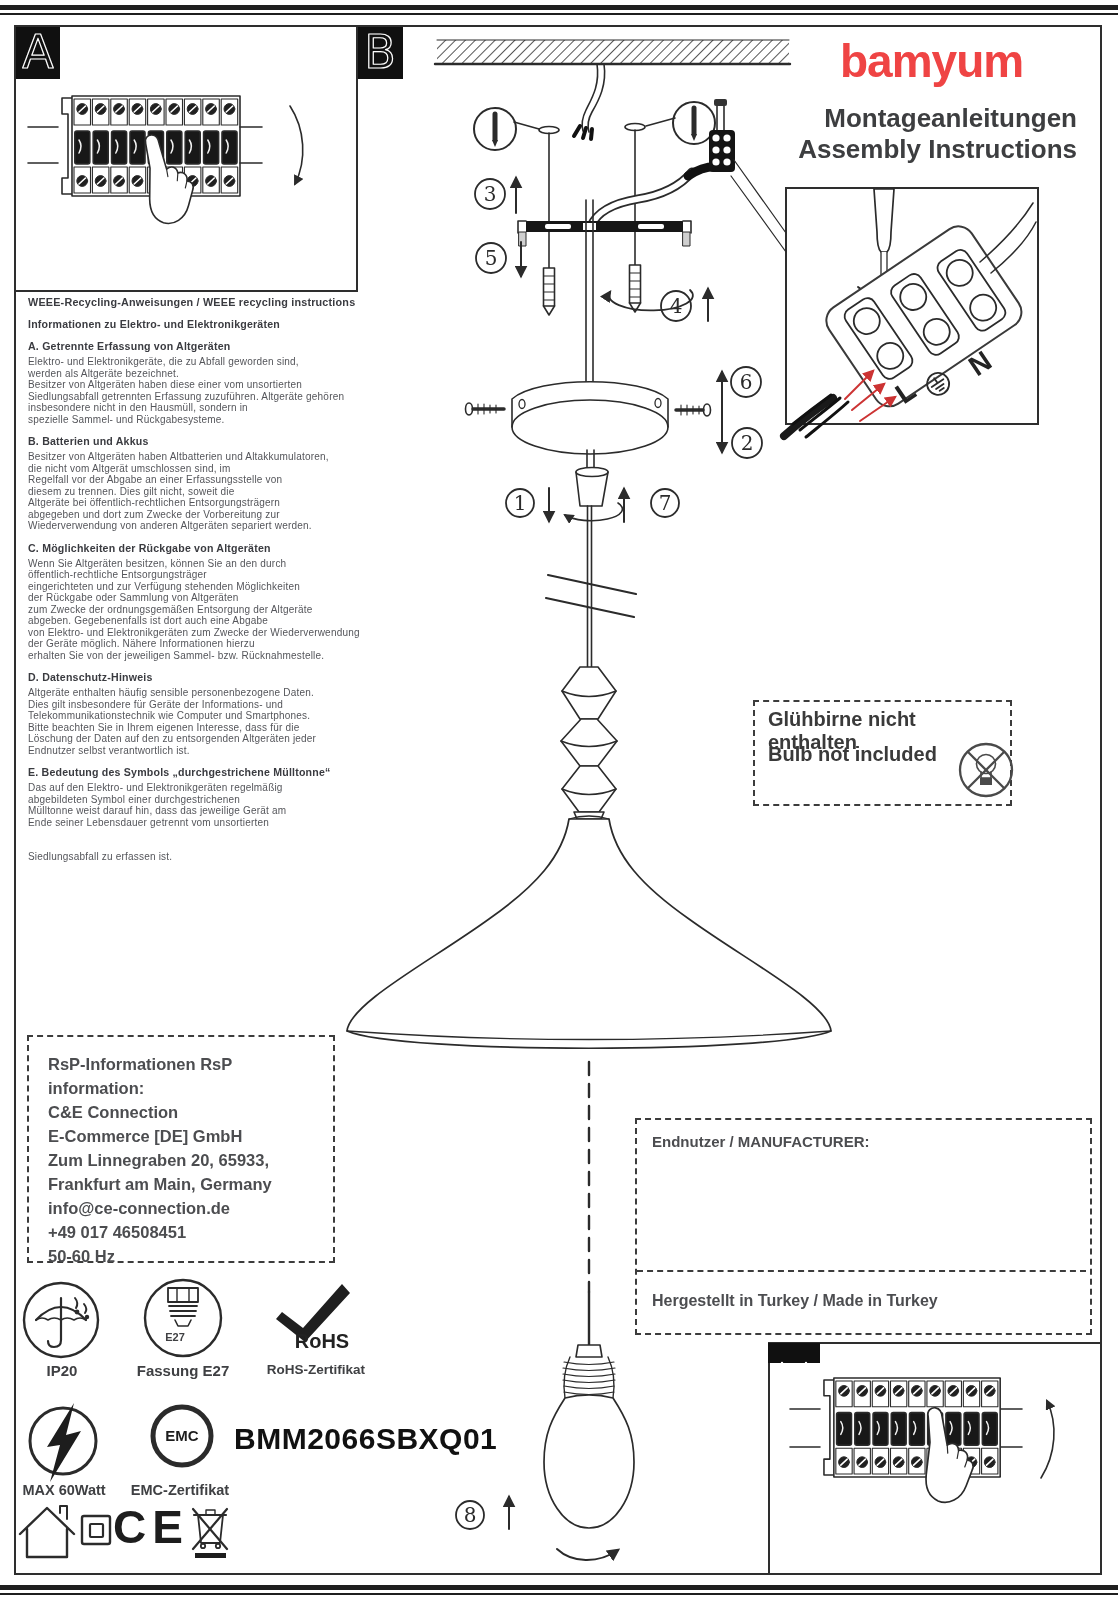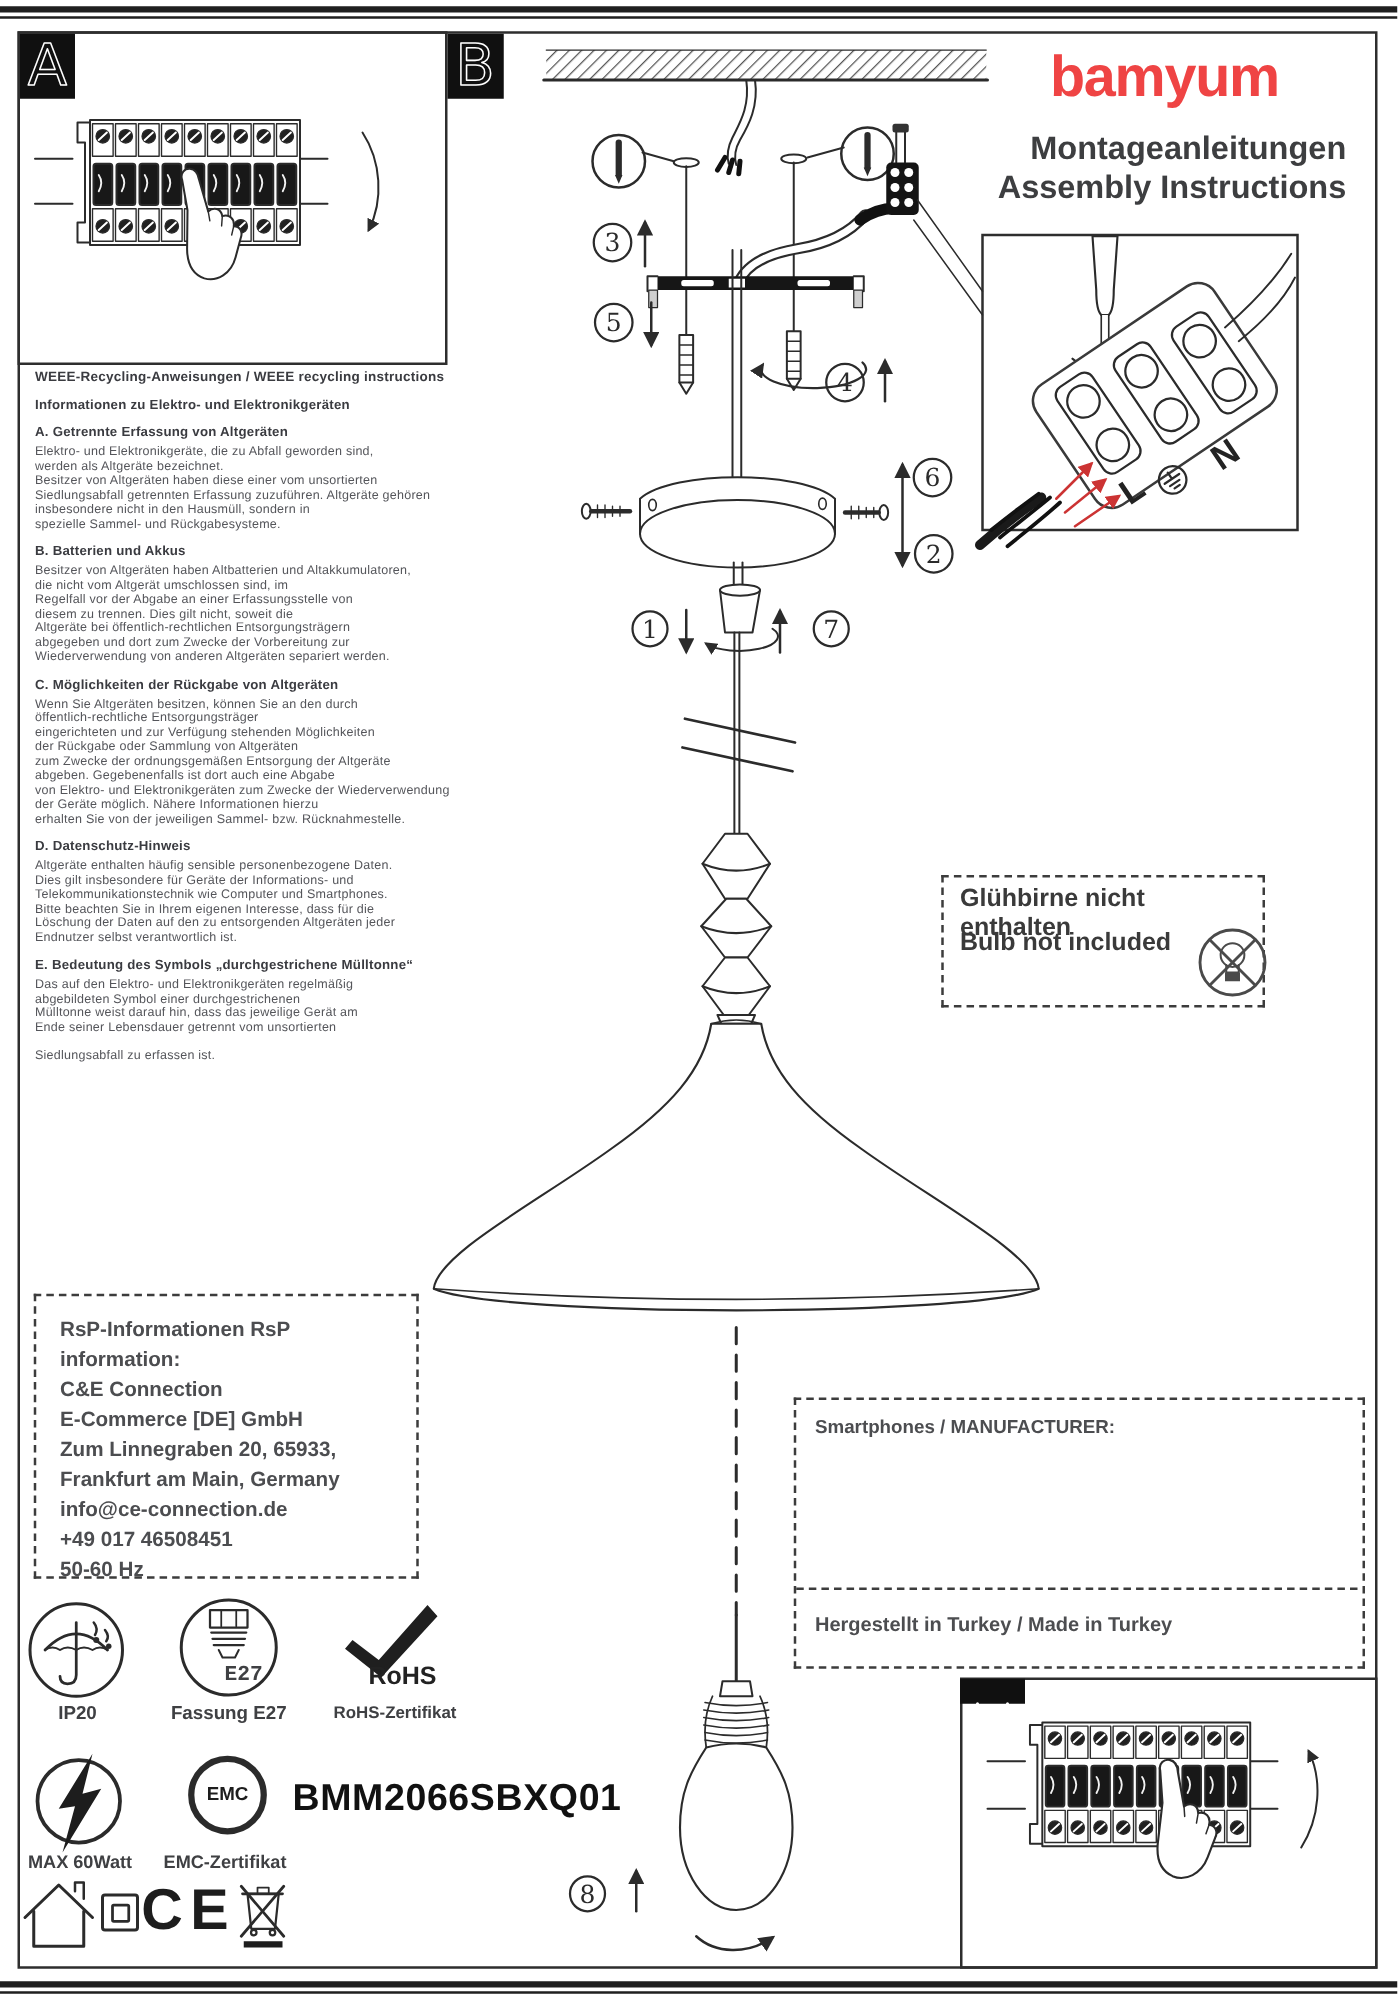--- a/index.html
+++ b/index.html
@@ -404,43 +404,43 @@
 Dies gilt insbesondere für Geräte der Informations- und
 Telekommunikationstechnik wie Computer und Smartphones.
  Bitte beachten Sie in Ihrem eigenen Interesse, dass für die
 Löschung der Daten auf den zu entsorgenden Altgeräten jeder
 Endnutzer selbst verantwortlich ist.</p>
   <h3>E. Bedeutung des Symbols „durchgestrichene Mülltonne“</h3>
   <p class="pre">Das auf den Elektro- und Elektronikgeräten regelmäßig
  abgebildeten Symbol einer durchgestrichenen
 Mülltonne weist darauf hin, dass das jeweilige Gerät am
 Ende seiner Lebensdauer getrennt vom unsortierten</p>
-  <p class="pre" style="margin-top:11px;">Siedlungsabfall zu erfassen ist.</p>
+  <p class="pre" style="margin-top:23px;">Siedlungsabfall zu erfassen ist.</p>
 </div>
 
 <div class="txt bulbde">Glühbirne nicht enthalten</div>
 <div class="txt bulben">Bulb not included</div>
 
 <div class="txt rsp">
   <div>RsP-Informationen RsP information:</div>
   <div class="pre">C&amp;E Connection
 E-Commerce [DE] GmbH
 Zum Linnegraben 20, 65933,
 Frankfurt am Main, Germany
 info@ce-connection.de
 +49 017 46508451
 50-60 Hz</div>
 </div>
 
 <div class="txt manu">
-  <div style="font-size:15px;">Smartphones / MANUFACTURER:</div>
+  <div style="font-size:15px;">Endnutzer / MANUFACTURER:</div>
 </div>
 <div class="txt madein">Hergestellt in Turkey / Made in Turkey</div>
 
-<div class="txt cert" style="left:170px;top:1331px;width:50px;font-size:17px;font-family:Liberation Mono, monospace;">E27</div>
+<div class="txt cert" style="left:150px;top:1331px;width:50px;font-size:11px;">E27</div>
 <div class="txt cert" style="left:26px;top:1362px;width:72px;font-size:15px;">IP20</div>
 <div class="txt cert" style="left:126px;top:1362px;width:114px;font-size:15px;">Fassung E27</div>
 <div class="txt cert" style="left:286px;top:1330px;width:72px;font-size:20px;color:#222;">RoHS</div>
 <div class="txt cert" style="left:256px;top:1362px;width:120px;font-size:13.5px;">RoHS-Zertifikat</div>
 <div class="txt cert" style="left:157px;top:1427px;width:50px;font-size:15px;color:#1d1d1d;">EMC</div>
 <div class="txt cert" style="left:16px;top:1482px;width:96px;font-size:14.5px;">MAX 60Watt</div>
 <div class="txt cert" style="left:120px;top:1482px;width:120px;font-size:14.5px;">EMC-Zertifikat</div>
 <div class="txt model">BMM2066SBXQ01</div>
 <div class="txt ce">CE</div>
 

